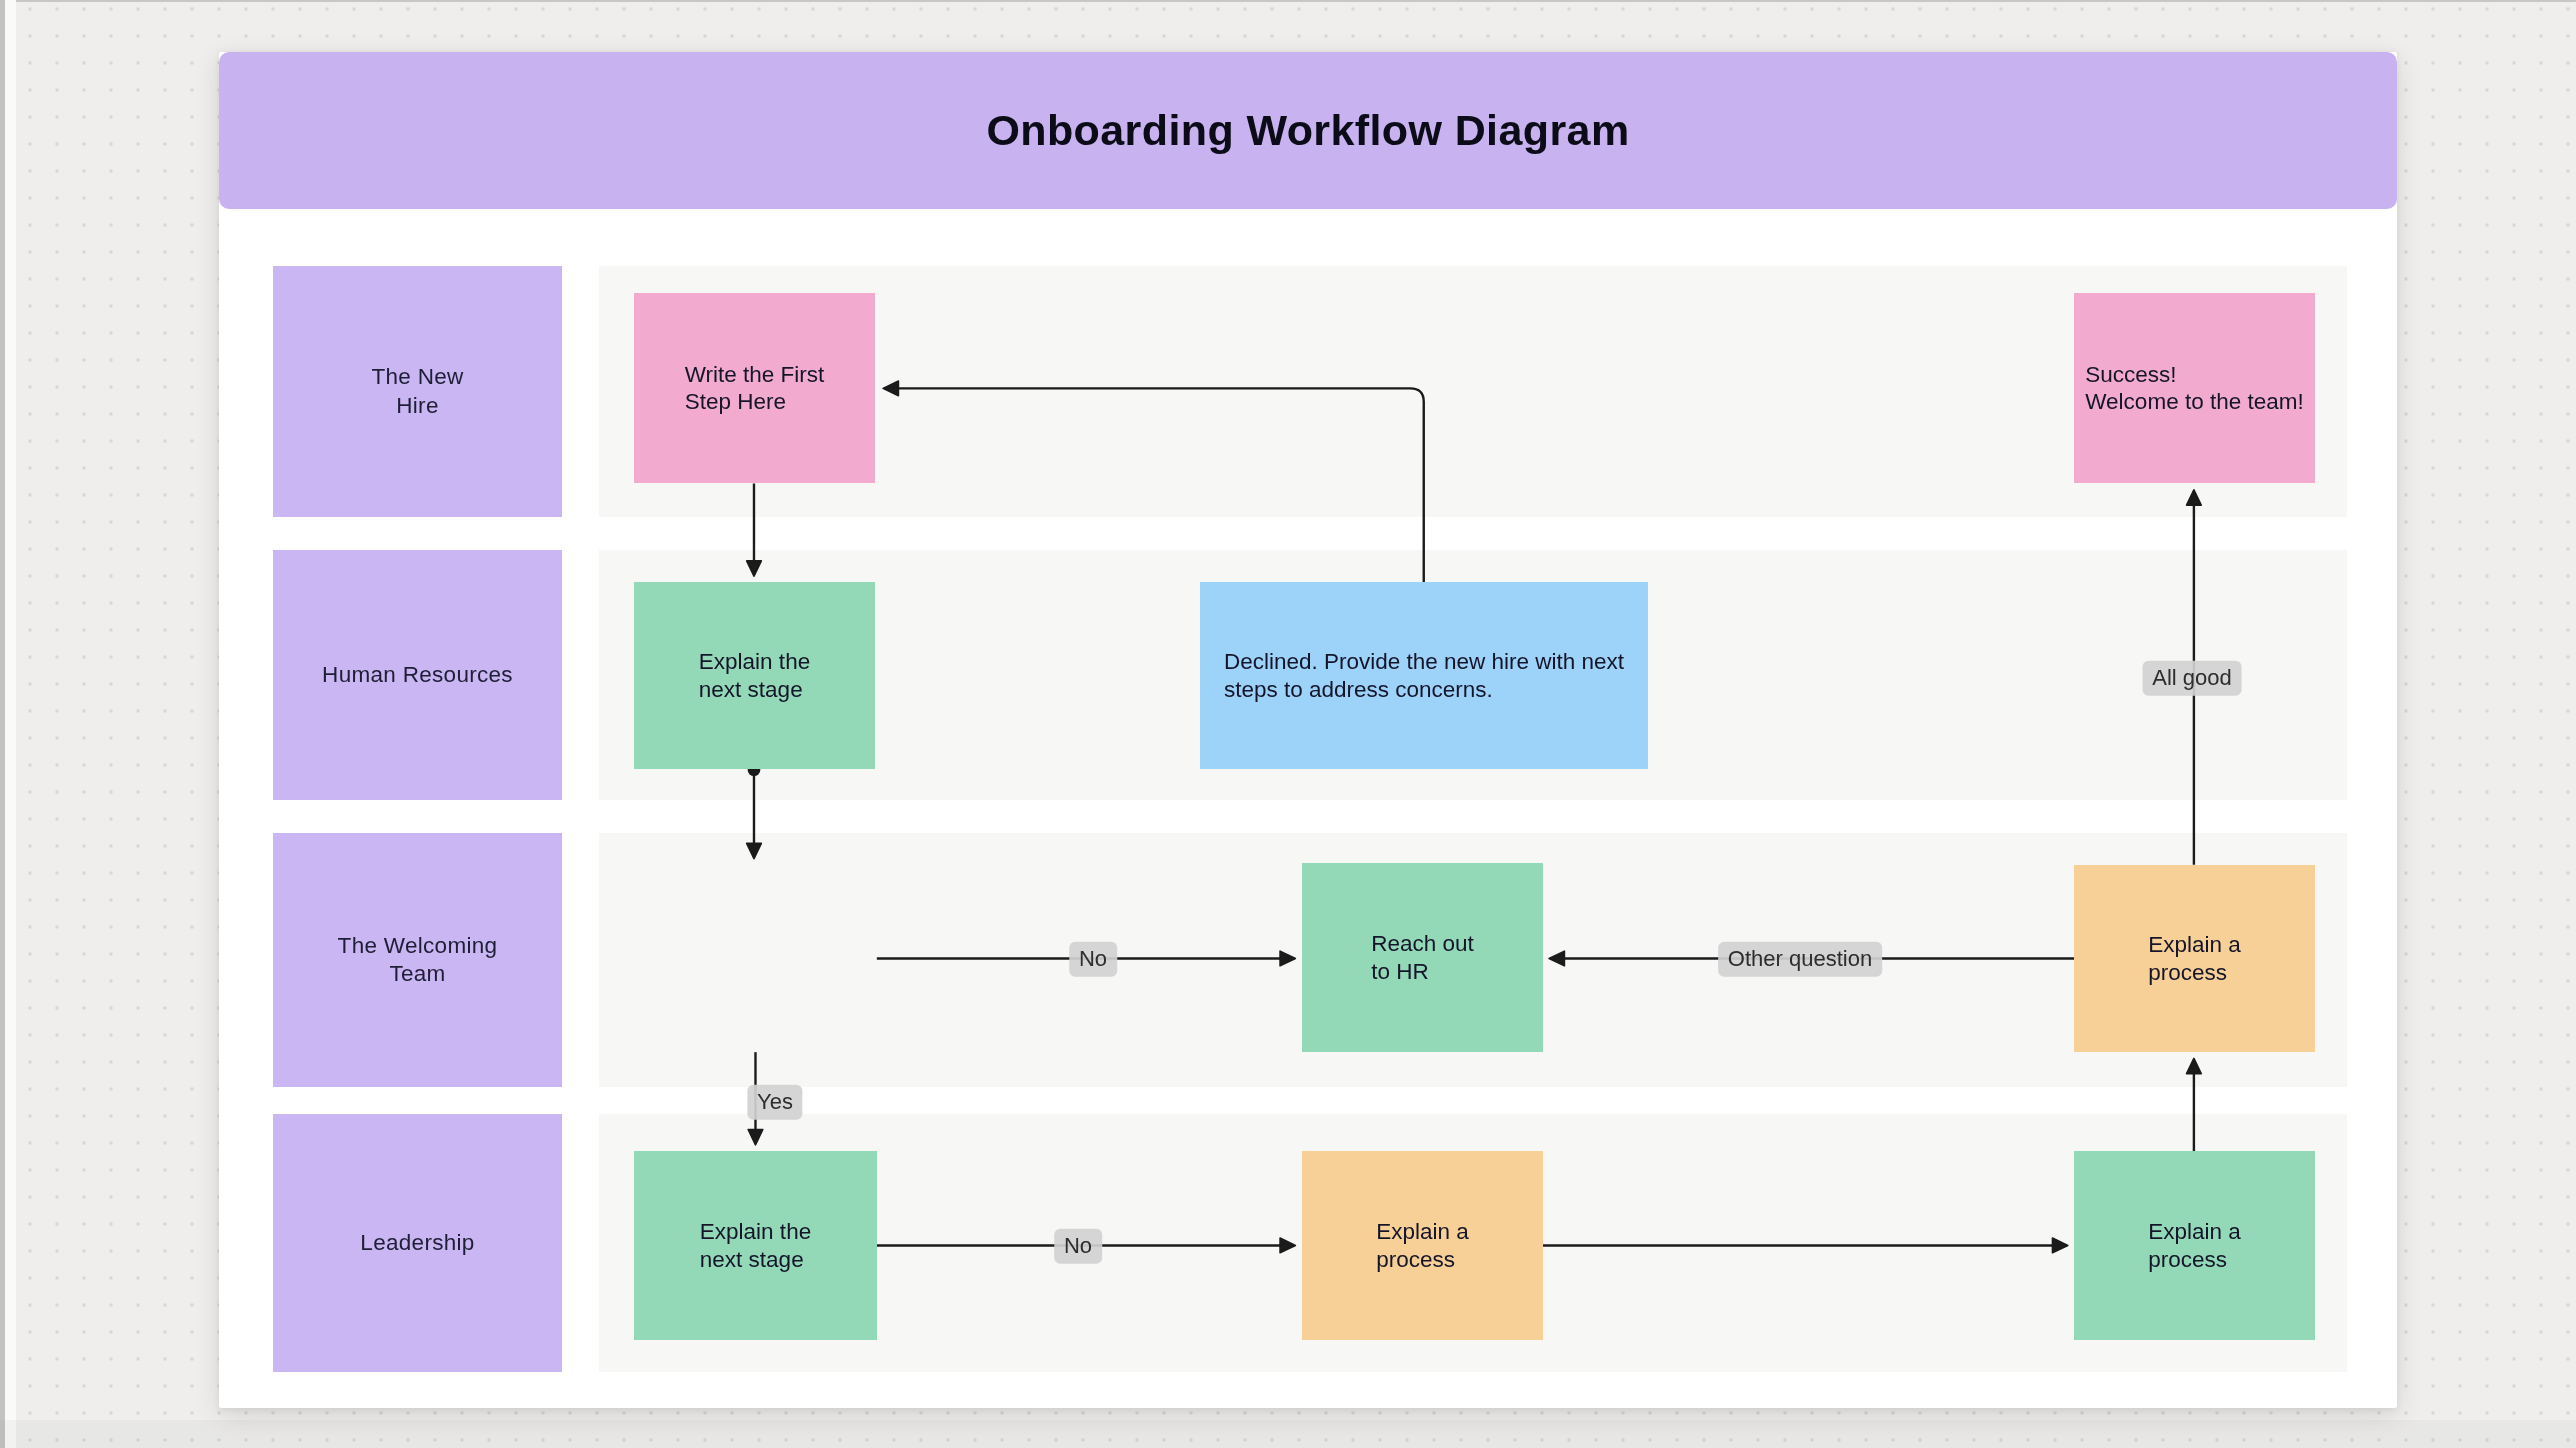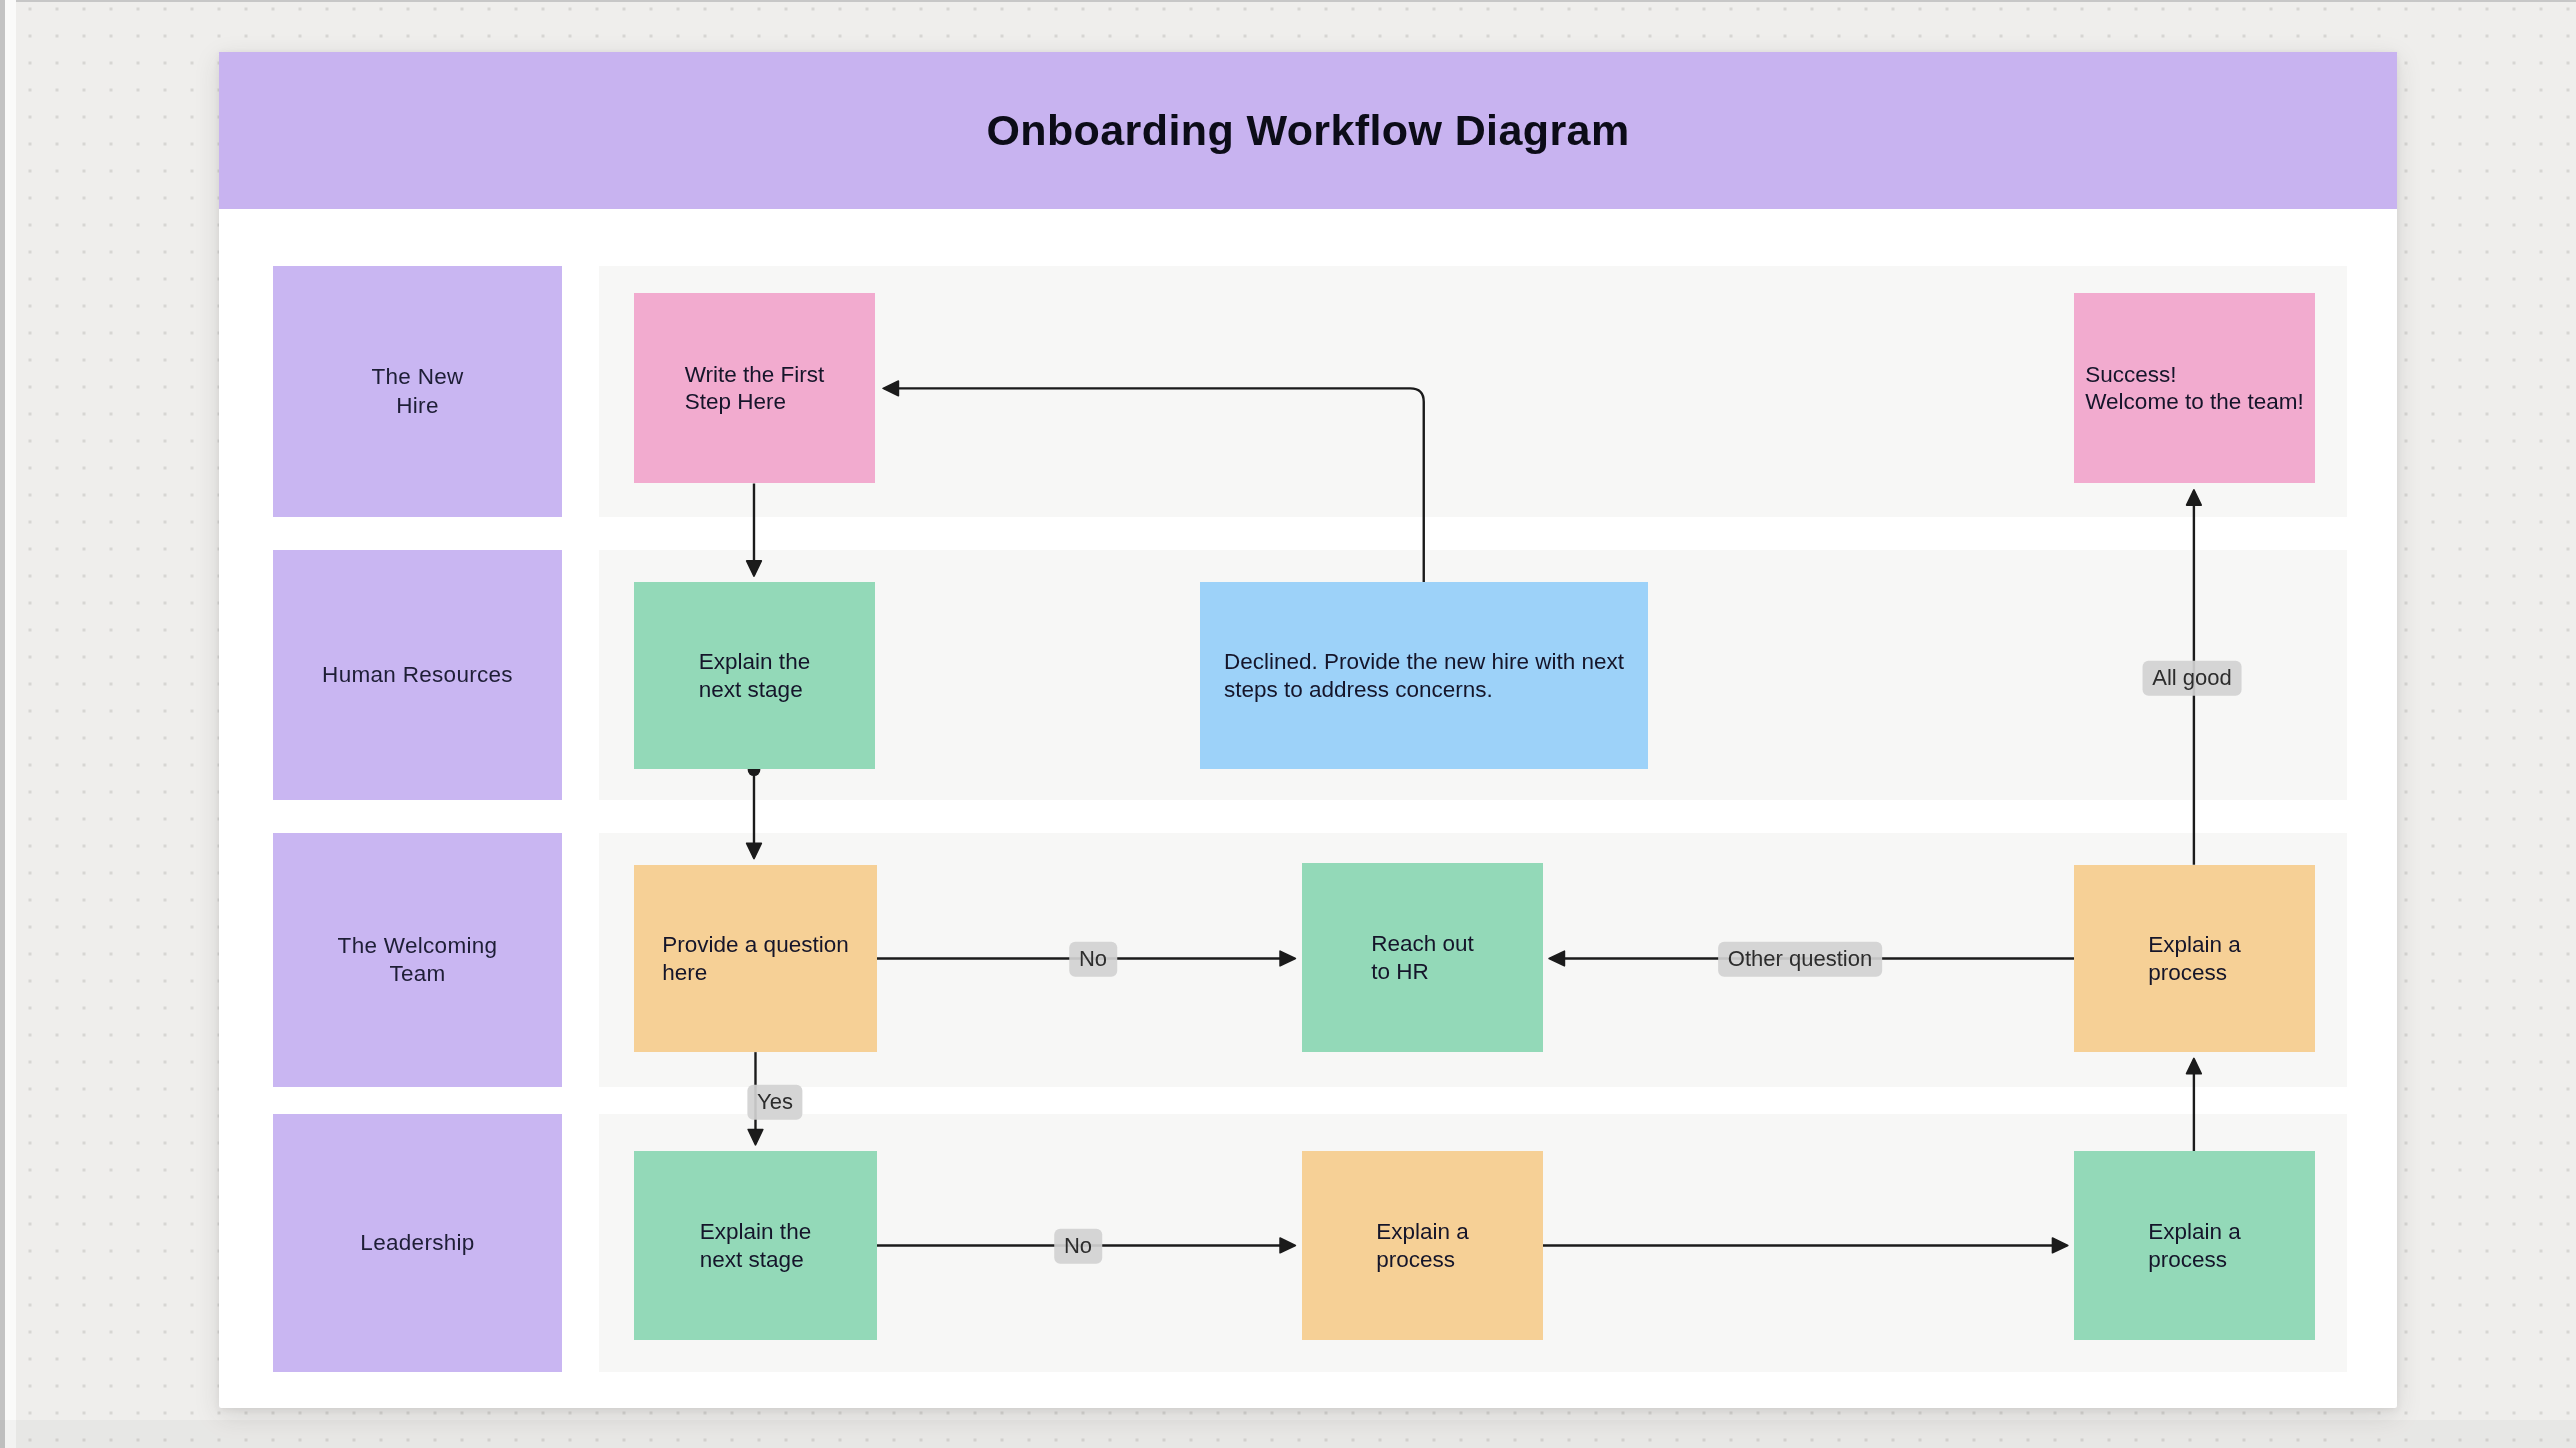--- a/index.html
+++ b/index.html
@@ -47,21 +47,21 @@
     width: 2178px; height: 1356px;
     background: #ffffff;
     border-radius: 2.2px;
     box-shadow: 0 7.5px 25.5px rgba(50,48,45,0.13), 0 1.5px 6px rgba(50,48,45,0.07);
   }
 
   .banner {
     position: absolute; left: 0; top: 0;
     width: 100%; height: 157px;
     background: #c8b3f0;
-    display: flex; align-items: center; justify-content: center;
+    display: flex; align-items: center; justify-content: center; border-radius: 10px;
   }
   .banner h1 {
     font-size: 43px; font-weight: 700;
     color: #0c0c18;
     letter-spacing: 0.4px;
   }
 
   
   .lane-label, .lane-track { position: absolute; }
   .lane-label {
@@ -197,22 +197,20 @@
     </svg>
 
     <div class="node pink n0">Write the First
 Step Here</div>
     <div class="node pink n1">Success!
 Welcome to the team!</div>
     <div class="node green n2">Explain the
 next stage</div>
     <div class="node blue n3">Declined. Provide the new hire with next
 steps to address concerns.</div>
-    <div class="node orange n4">Provide a question
-here</div>
     <div class="node green n5">Reach out
 to HR</div>
     <div class="node orange n6">Explain a
 process</div>
     <div class="node green n7">Explain the
 next stage</div>
     <div class="node orange n8">Explain a
 process</div>
     <div class="node green n9">Explain a
 process</div>

